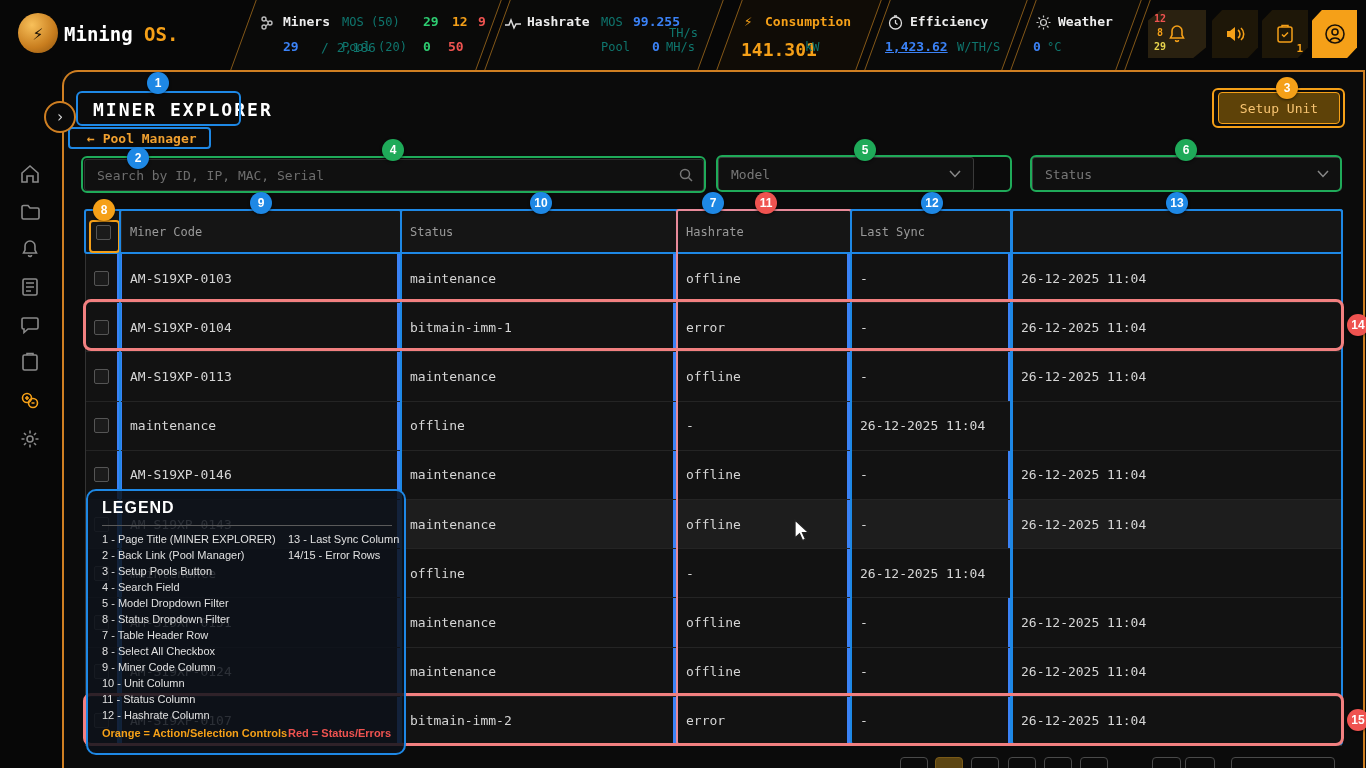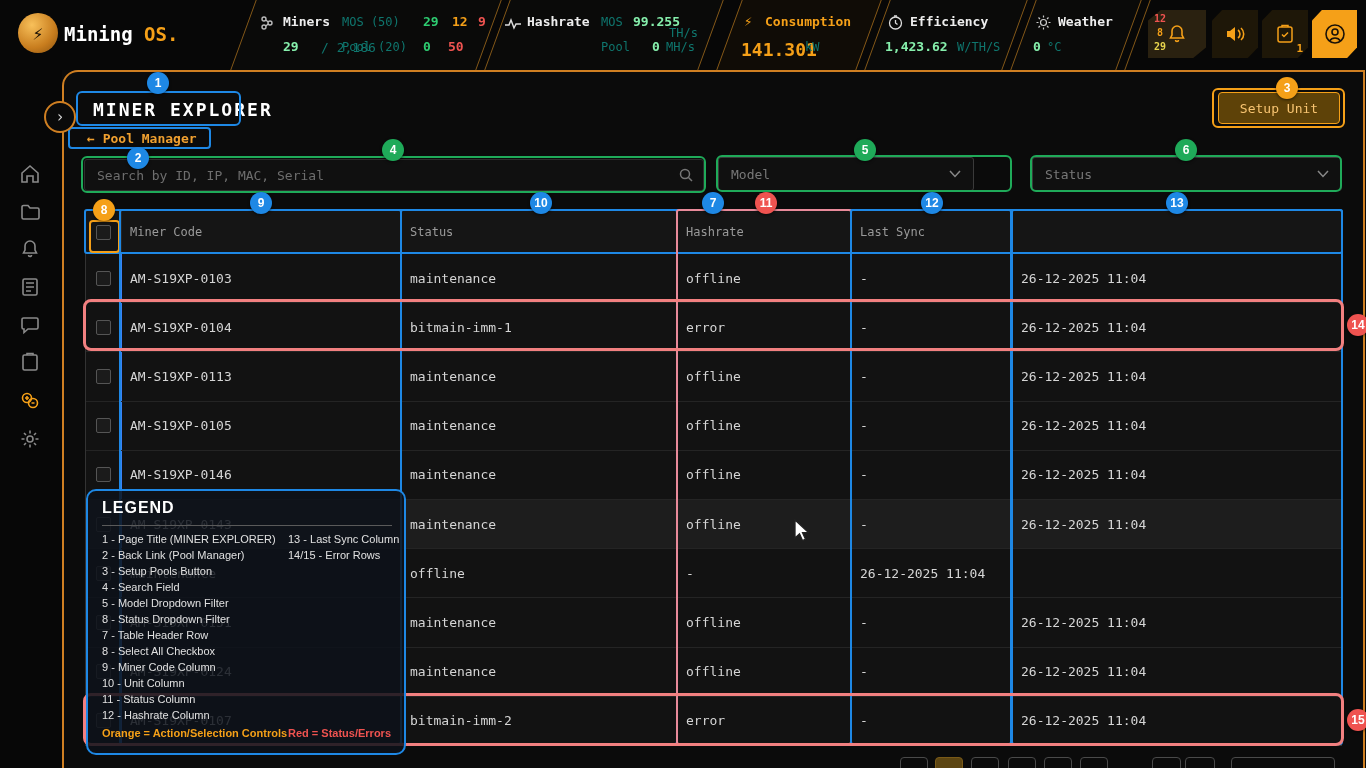--- a/index.html
+++ b/index.html
@@ -18,21 +18,21 @@
     background:radial-gradient(circle at 35% 30%, #f8c05a, #c87d1e 60%, #8a5210); display:flex;
     align-items:center; justify-content:center; color:#1a1005; font-size:18px; }
   .brand { position:absolute; left:64px; top:23px; font-size:19px; font-weight:bold; color:#fff; }
   .brand .accent { color:#f5a018; }
   .tb-label { font-weight:bold; color:#eee; font-size:13px; }
   .tb-dim { color:#0f766e; font-size:12px; }
   .tb-green { color:#2ecc71; font-weight:bold; }
   .tb-orange { color:#f5a018; font-weight:bold; }
   .tb-red { color:#ef5350; font-weight:bold; }
   .tb-yellow { color:#e8d44d; font-weight:bold; }
-  .tb-white { color:#86efac; font-weight:bold; }
+  .tb-white { color:#3b82f6; font-weight:bold; }
   .tb-ico { color:#bbb; }
   .tb-btn { position:absolute; top:10px; height:48px;
     clip-path:polygon(22% 0,100% 0,100% 78%,78% 100%,0 100%,0 22%);
     display:flex; align-items:center; justify-content:center; cursor:pointer; }
 
   
   #sidebar { position:absolute; left:0; top:70px; width:62px; height:698px; background:#070707; }
   .sb-ico { position:absolute; left:19px; width:22px; height:22px; color:#8a8a8a; cursor:pointer; }
   .sb-ico.active { color:#f5a018; }
 
@@ -69,21 +69,21 @@
   #miner-table { position:absolute; left:85px; top:210px; width:1257px; background:#121212;
     border:1px solid #333; }
   .thead { display:grid; grid-template-columns:36px 280px 276px 174px 161px 330px; height:42px;
     background:#151515; }
   .thead .hcell { font-size:12px; color:#9a9a9a; display:flex; align-items:center;
     padding-left:8px; border-right:1px solid #262626; }
   .trow { display:grid; grid-template-columns:36px 280px 276px 174px 161px 330px; height:49.2px;
     border-top:1px solid #242424; background:#121212; }
   .trow.hovered { background:#1d1d1d; }
   .cell { font-size:13px; color:#d5d5d5; display:flex; align-items:center; padding-left:8px;
-    border-right:1px solid #3b82f6; overflow:hidden; white-space:nowrap; }
+    border-right:5px solid #3b82f6; overflow:hidden; white-space:nowrap; }
   .cell.c-check { justify-content:center; padding-left:0; }
   .checkbox { width:15px; height:15px; border:1px solid #555; border-radius:2px; background:#1b1b1b;
     display:inline-block; cursor:pointer; }
 
   
   .pg-box { position:absolute; top:757px; height:26px; border:1px solid #4a4a4a; border-radius:4px;
     background:transparent; cursor:pointer; }
   .pg-box.active { background:#5c4512; border-color:#7a5a18; }
 
   
@@ -165,21 +165,21 @@
   <span class="abs tb-orange" style="left:744px;top:13px;font-size:14px;">⚡</span>
   <span class="abs tb-orange" style="left:765px;top:14px;font-size:13px;">Consumption</span>
   <span class="abs tb-orange" style="left:741px;top:39px;font-size:18px;">141.301</span>
   <span class="abs tb-dim" style="left:805px;top:40px;">kW</span>
 
   <svg class="abs tb-ico" style="left:888px;top:15px;" width="15" height="15" viewBox="0 0 15 15" fill="none" stroke="#ddd" stroke-width="1.3">
     <circle cx="7.5" cy="8" r="6"></circle>
       <path d="M7.5 5v3l2 1.5M6 1h3"></path>
   </svg>
   <span class="abs tb-label" style="left:910px;top:14px;">Efficiency</span>
-  <span class="abs tb-white" style="left:885px;top:39px;font-size:13px;">1,423.62</span>
+  <span class="abs tb-white" style="left:885px;top:39px;font-size:13px;text-decoration:underline;">1,423.62</span>
   <span class="abs tb-dim" style="left:957px;top:40px;">W/TH/S</span>
 
   <svg class="abs tb-ico" style="left:1036px;top:15px;" width="15" height="15" viewBox="0 0 15 15" fill="none" stroke="#ccc" stroke-width="1.2">
     <circle cx="7.5" cy="7.5" r="3"></circle>
       <path d="M7.5 0.5v2M7.5 12.5v2M0.5 7.5h2M12.5 7.5h2M2.5 2.5l1.5 1.5M11 11l1.5 1.5M12.5 2.5 11 4M4 11l-1.5 1.5"></path>
   </svg>
   <span class="abs tb-label" style="left:1058px;top:14px;">Weather</span>
   <span class="abs tb-white" style="left:1033px;top:39px;font-size:13px;">0</span>
   <span class="abs tb-dim" style="left:1047px;top:40px;">°C</span>
 
@@ -314,21 +314,20 @@
         <div class="cell">AM-S19XP-0113</div>
         <div class="cell">maintenance</div>
         <div class="cell">offline</div>
         <div class="cell">-</div>
         <div class="cell" style="border-right: none;">26-12-2025 11:04</div>
       </div>
       <div class="trow">
         <div class="cell c-check">
           <span class="checkbox"></span>
         </div>
-        <div class="cell">AM-S19XP-0105</div>
         <div class="cell">maintenance</div>
         <div class="cell">offline</div>
         <div class="cell">-</div>
         <div class="cell" style="border-right: none;">26-12-2025 11:04</div>
       </div>
       <div class="trow">
         <div class="cell c-check">
           <span class="checkbox"></span>
         </div>
         <div class="cell">AM-S19XP-0146</div>

